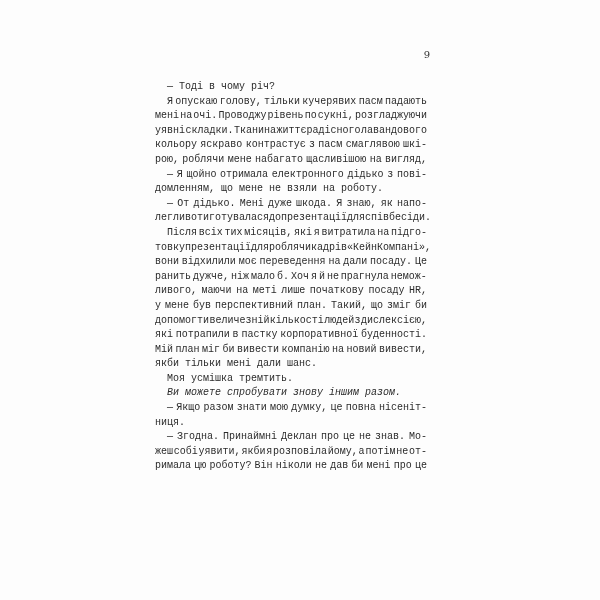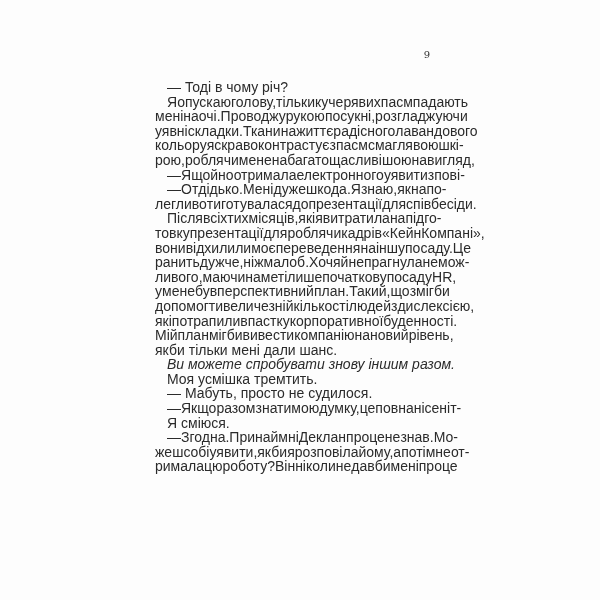--- a/index.html
+++ b/index.html
@@ -1,21 +1,21 @@
 <!DOCTYPE html>
 <html><head>
 <meta charset="utf-8">
 <style>
   html, body { margin:0; padding:0; }
   body { width:600px; height:600px; background:#ffffff; position:relative; overflow:hidden; }
   .page { position:absolute; left:0; top:0; width:600px; height:600px; background:#fdfdfd; }
   .page-number { position:absolute; left:410px; top:49px; width:20px; text-align:right;
     font-family:"DejaVu Serif", serif; font-size:10px; color:#333; }
   .text { position:absolute; left:155px; top:80px; width:272px;
-    font-family:Liberation Sans, sans-serif; font-size:14px; line-height:14.6px; color:#2b2b2b; }
+    font-family:Liberation Mono, monospace; font-size:10px; line-height:14.6px; color:#2b2b2b; }
   .line { white-space:nowrap; height:14.6px; display:flex; }
   .line.j { justify-content:space-between; }
   .line.j span.w { display:inline-block; }
   .line.indent { padding-left:12px; }
   .line.italic { font-style:italic; }
 </style>
 </head>
 <body>
 
 <div class="page">
@@ -31,21 +31,21 @@
         <span class="w">тільки</span>
         <span class="w">кучерявих</span>
         <span class="w">пасм</span>
         <span class="w">падають</span>
       </div>
       <div class="line j">
         <span class="w">мені</span>
         <span class="w">на</span>
         <span class="w">очі.</span>
         <span class="w">Проводжу</span>
-        <span class="w">рукою</span>
+        <span class="w">рівень</span>
         <span class="w">по</span>
         <span class="w">сукні,</span>
         <span class="w">розгладжуючи</span>
       </div>
       <div class="line j">
         <span class="w">уявні</span>
         <span class="w">складки.</span>
         <span class="w">Тканина</span>
         <span class="w">життєрадісного</span>
         <span class="w">лавандового</span>
@@ -67,23 +67,26 @@
         <span class="w">щасливішою</span>
         <span class="w">на</span>
         <span class="w">вигляд,</span>
       </div>
       <div class="line indent j">
         <span class="w">—</span>
         <span class="w">Я</span>
         <span class="w">щойно</span>
         <span class="w">отримала</span>
         <span class="w">електронного</span>
-        <span class="w">уявити</span>
+        <span class="w">дідько</span>
         <span class="w">з</span>
         <span class="w">пові-</span>
+      </div>
+      <div class="line">
+        <span>домленням, що мене не взяли на роботу.</span>
       </div>
       <div class="line indent j">
         <span class="w">—</span>
         <span class="w">От</span>
         <span class="w">дідько.</span>
         <span class="w">Мені</span>
         <span class="w">дуже</span>
         <span class="w">шкода.</span>
         <span class="w">Я</span>
         <span class="w">знаю,</span>
@@ -118,21 +121,21 @@
         <span class="w">кадрів</span>
         <span class="w">«Кейн</span>
         <span class="w">Компані»,</span>
       </div>
       <div class="line j">
         <span class="w">вони</span>
         <span class="w">відхилили</span>
         <span class="w">моє</span>
         <span class="w">переведення</span>
         <span class="w">на</span>
-        <span class="w">іншу</span>
+        <span class="w">дали</span>
         <span class="w">посаду.</span>
         <span class="w">Це</span>
       </div>
       <div class="line j">
         <span class="w">ранить</span>
         <span class="w">дужче,</span>
         <span class="w">ніж</span>
         <span class="w">мало</span>
         <span class="w">б.</span>
         <span class="w">Хоч</span>
@@ -181,47 +184,44 @@
       </div>
       <div class="line j">
         <span class="w">Мій</span>
         <span class="w">план</span>
         <span class="w">міг</span>
         <span class="w">би</span>
         <span class="w">вивести</span>
         <span class="w">компанію</span>
         <span class="w">на</span>
         <span class="w">новий</span>
-        <span class="w">рівень,</span>
+        <span class="w">вивести,</span>
       </div>
       <div class="line">
         <span>якби тільки мені дали шанс.</span>
       </div>
+      <div class="line indent">
+        <span>Моя усмішка тремтить.</span>
+      </div>
       <div class="line indent italic">
         <span>Ви можете спробувати знову іншим разом.</span>
-      </div>
-      <div class="line indent">
-        <span>Моя усмішка тремтить.</span>
-      </div>
-      <div class="line indent">
-        <span>— Мабуть, просто не судилося.</span>
       </div>
       <div class="line indent j">
         <span class="w">—</span>
         <span class="w">Якщо</span>
         <span class="w">разом</span>
         <span class="w">знати</span>
         <span class="w">мою</span>
         <span class="w">думку,</span>
         <span class="w">це</span>
         <span class="w">повна</span>
         <span class="w">нісеніт-</span>
       </div>
-      <div class="line indent">
-        <span>Я сміюся.</span>
+      <div class="line">
+        <span>ниця.</span>
       </div>
       <div class="line indent j">
         <span class="w">—</span>
         <span class="w">Згодна.</span>
         <span class="w">Принаймні</span>
         <span class="w">Деклан</span>
         <span class="w">про</span>
         <span class="w">це</span>
         <span class="w">не</span>
         <span class="w">знав.</span>

